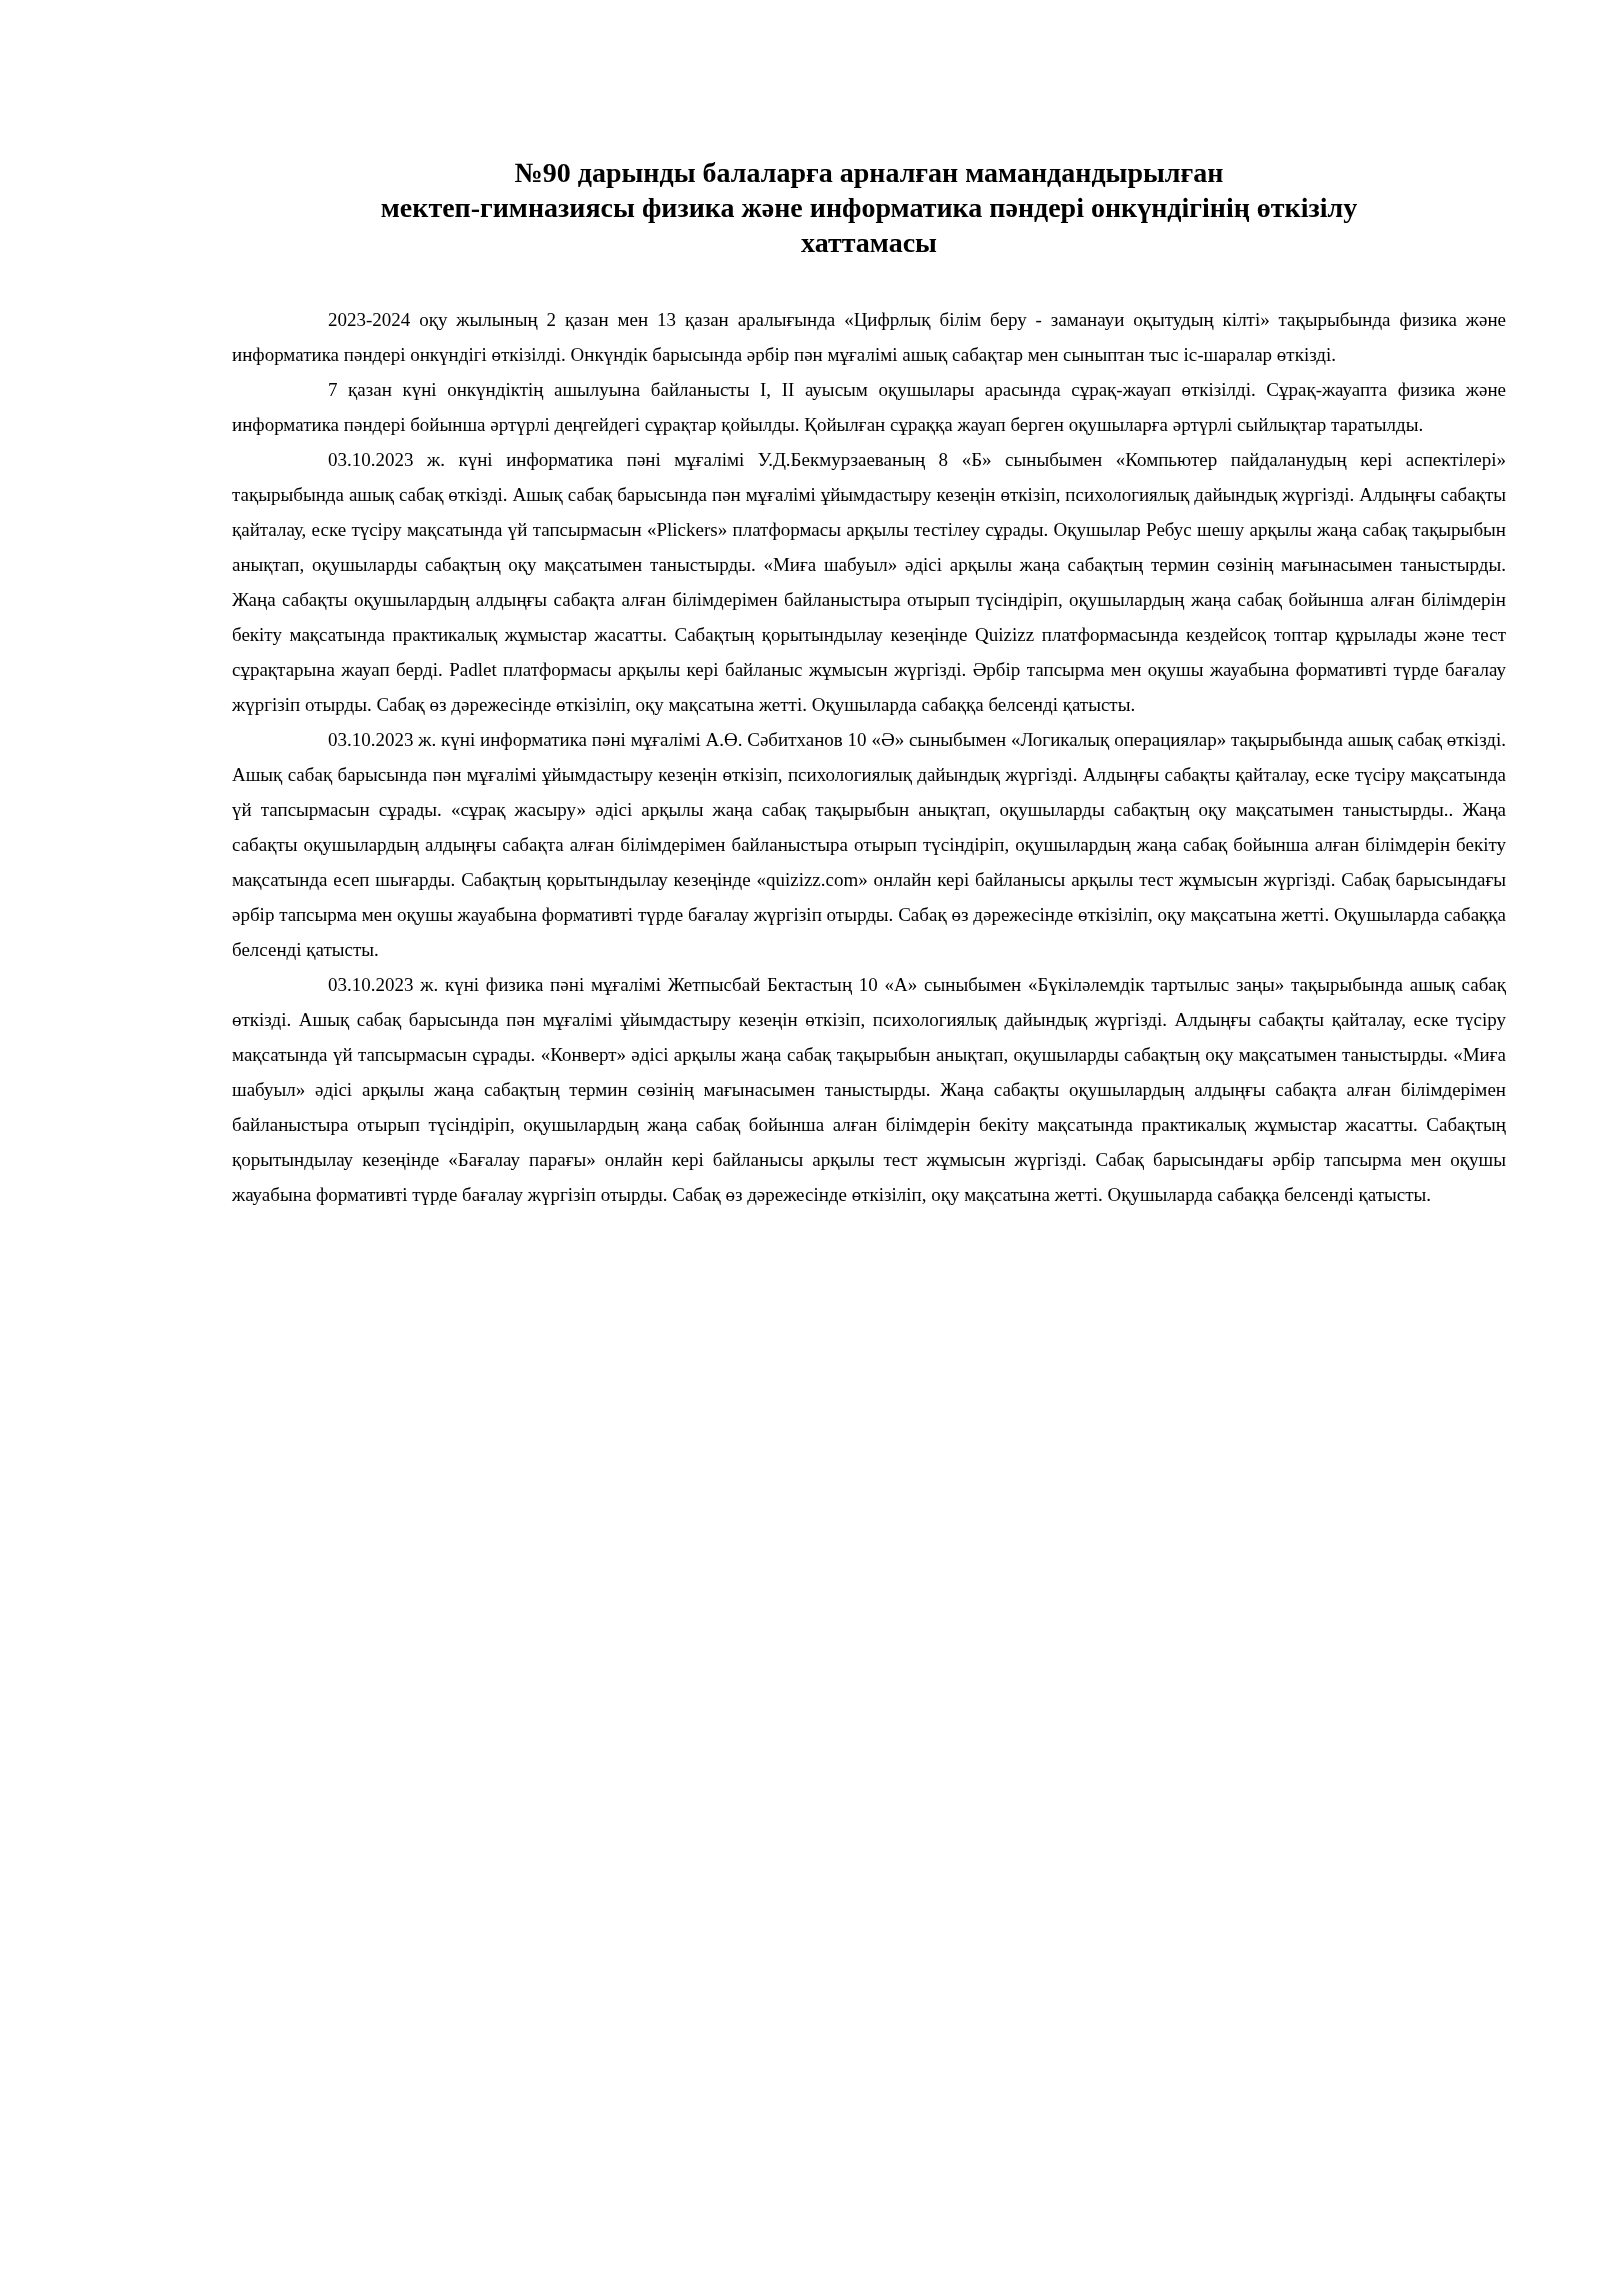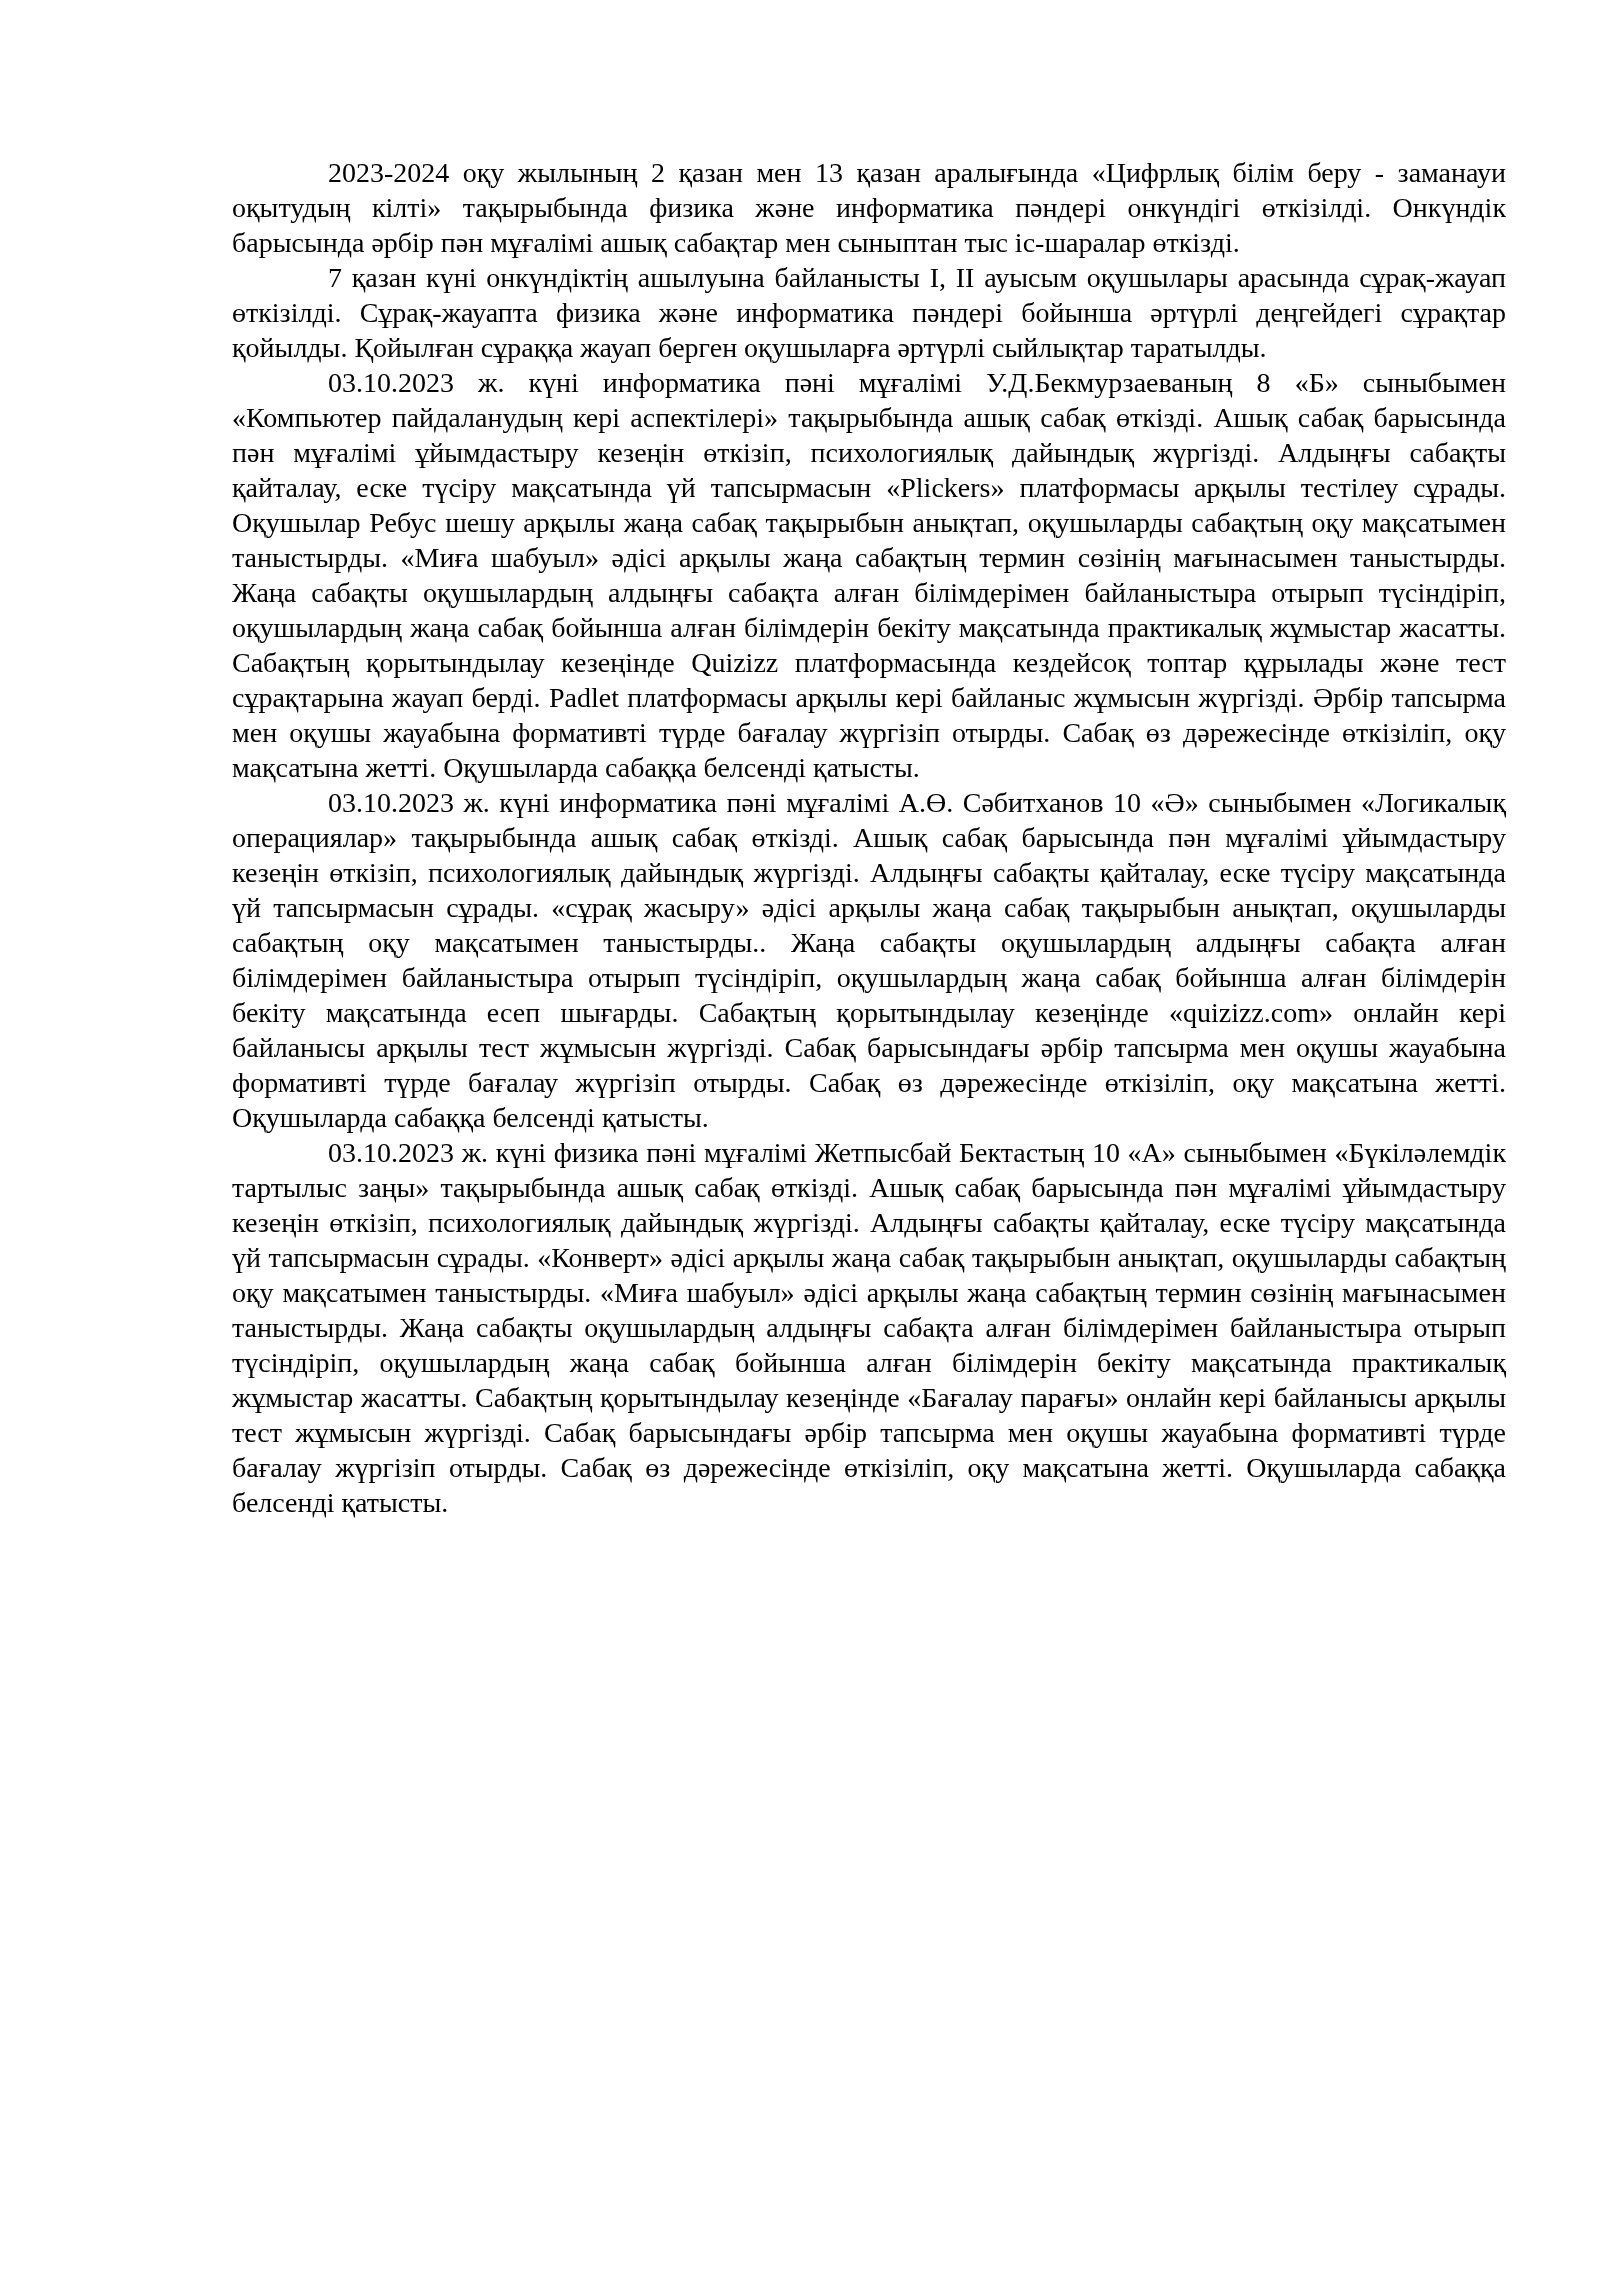--- a/index.html
+++ b/index.html
@@ -25,36 +25,41 @@
       text-align: center;
       font-weight: bold;
       font-size: 28px;
       line-height: 35px;
       margin: 0 0 42px 0;
     }
     .title-line {
       display: block;
     }
     .body-text {
-      font-size: 28px;
+      font-size: 19px;
       line-height: 35px;
       text-align: justify;
     }
     .para {
       margin: 0;
       text-indent: 96px;
     }
     .bold {
       font-weight: normal;
     }
   </style>
 </head>
 <body>
 
 <div class="page">
+  <div class="title">
+    <span class="title-line">№90 дарынды балаларға арналған мамандандырылған</span>
+    <span class="title-line">мектеп-гимназиясы физика және информатика пәндері онкүндігінің өткізілу</span>
+    <span class="title-line">хаттамасы</span>
+  </div>
 
   <div class="body-text">
     <p class="para">2023-2024 оқу жылының 2 қазан мен 13 қазан аралығында «Цифрлық білім беру - заманауи оқытудың кілті» тақырыбында физика және информатика пәндері онкүндігі өткізілді. Онкүндік барысында әрбір пән мұғалімі ашық сабақтар мен сыныптан тыс іс-шаралар өткізді.</p>
     <p class="para">7 қазан күні онкүндіктің ашылуына байланысты I, II ауысым оқушылары арасында сұрақ-жауап өткізілді. Сұрақ-жауапта физика және информатика пәндері бойынша әртүрлі деңгейдегі сұрақтар қойылды. Қойылған сұраққа жауап берген оқушыларға әртүрлі сыйлықтар таратылды.</p>
     <p class="para"><span>03.10.2023 ж. күні  информатика пәні мұғалімі У.Д.Бекмурзаеваның 8 «Б» сыныбымен «Компьютер пайдаланудың кері аспектілері» тақырыбында ашық сабақ өткізді. Ашық сабақ барысында пән мұғалімі ұйымдастыру кезеңін өткізіп, психологиялық дайындық жүргізді. Алдыңғы сабақты қайталау, еске түсіру мақсатында үй тапсырмасын </span><span class="bold">«Plickers»</span><span> платформасы арқылы тестілеу сұрады. Оқушылар Ребус шешу арқылы  жаңа сабақ тақырыбын анықтап, оқушыларды сабақтың оқу мақсатымен таныстырды. «Миға шабуыл» әдісі арқылы жаңа сабақтың термин сөзінің мағынасымен таныстырды. Жаңа сабақты оқушылардың алдыңғы сабақта алған білімдерімен байланыстыра отырып түсіндіріп, оқушылардың жаңа сабақ бойынша алған білімдерін бекіту мақсатында практикалық жұмыстар жасатты. Сабақтың қорытындылау кезеңінде Quizizz платформасында кездейсоқ топтар құрылады және тест сұрақтарына жауап берді.  Padlet платформасы арқылы кері байланыс жұмысын жүргізді. Әрбір тапсырма мен оқушы жауабына формативті түрде бағалау жүргізіп отырды. Сабақ өз дәрежесінде өткізіліп, оқу мақсатына жетті. Оқушыларда сабаққа белсенді қатысты.</span></p>
     <p class="para">03.10.2023 ж. күні  информатика пәні мұғалімі А.Ө. Сәбитханов 10 «Ә» сыныбымен «Логикалық операциялар» тақырыбында ашық сабақ өткізді. Ашық сабақ барысында пән мұғалімі ұйымдастыру кезеңін өткізіп, психологиялық дайындық жүргізді. Алдыңғы сабақты қайталау, еске түсіру мақсатында үй тапсырмасын сұрады. «сұрақ жасыру» әдісі арқылы жаңа сабақ тақырыбын анықтап, оқушыларды сабақтың оқу мақсатымен таныстырды.. Жаңа сабақты оқушылардың алдыңғы сабақта алған білімдерімен байланыстыра отырып түсіндіріп, оқушылардың жаңа сабақ бойынша алған білімдерін бекіту мақсатында есеп шығарды. Сабақтың қорытындылау кезеңінде «quizizz.com» онлайн кері байланысы арқылы  тест жұмысын жүргізді. Сабақ барысындағы әрбір тапсырма мен оқушы жауабына формативті түрде бағалау жүргізіп отырды. Сабақ өз дәрежесінде өткізіліп, оқу мақсатына жетті. Оқушыларда сабаққа белсенді қатысты.</p>
     <p class="para">03.10.2023 ж. күні  физика пәні мұғалімі Жетпысбай Бектастың 10 «А» сыныбымен «Бүкіләлемдік тартылыс заңы» тақырыбында ашық сабақ өткізді. Ашық сабақ барысында пән мұғалімі ұйымдастыру кезеңін өткізіп, психологиялық дайындық жүргізді. Алдыңғы сабақты қайталау, еске түсіру мақсатында үй тапсырмасын сұрады. «Конверт» әдісі арқылы жаңа сабақ тақырыбын анықтап, оқушыларды сабақтың оқу мақсатымен таныстырды. «Миға шабуыл» әдісі арқылы жаңа сабақтың термин сөзінің мағынасымен таныстырды. Жаңа сабақты оқушылардың алдыңғы сабақта алған білімдерімен байланыстыра отырып түсіндіріп, оқушылардың жаңа сабақ бойынша алған білімдерін бекіту мақсатында практикалық жұмыстар жасатты. Сабақтың қорытындылау кезеңінде «Бағалау парағы» онлайн кері байланысы арқылы тест жұмысын жүргізді. Сабақ барысындағы әрбір тапсырма мен оқушы жауабына формативті түрде бағалау жүргізіп отырды. Сабақ өз дәрежесінде өткізіліп, оқу мақсатына жетті. Оқушыларда сабаққа белсенді қатысты.</p>
   </div>
 </div>
 

